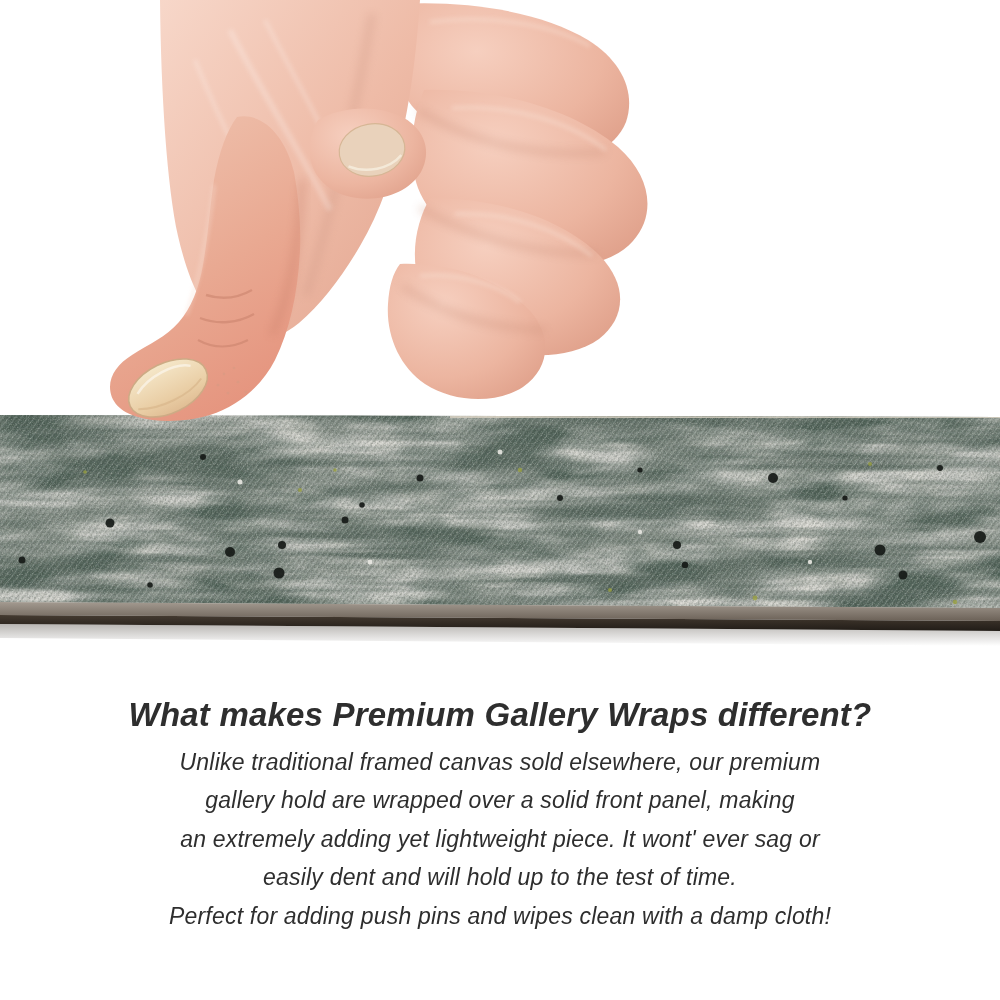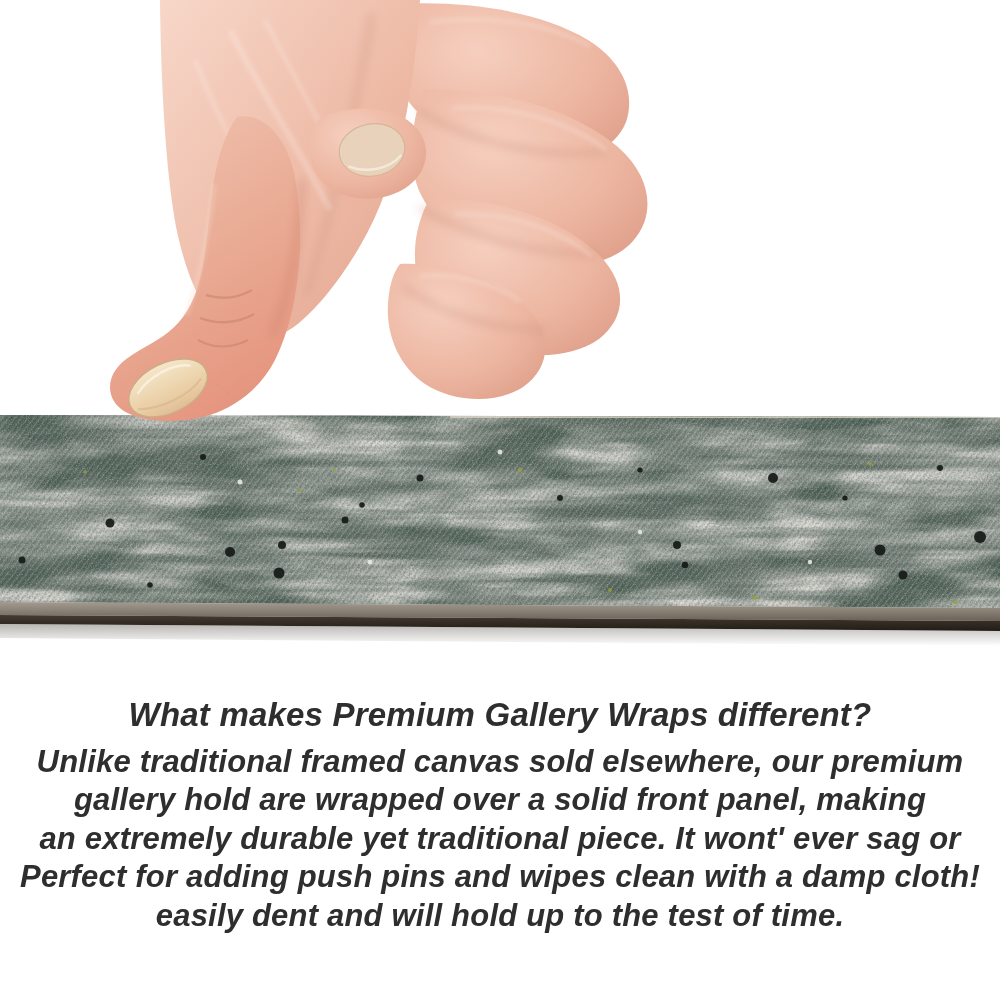--- a/index.html
+++ b/index.html
@@ -12,21 +12,21 @@
   .strip-svg{position:absolute;left:0;top:412px;z-index:2;}
   .copy{
     position:absolute;left:0;top:694px;width:1000px;z-index:4;
     text-align:center;font-style:italic;color:#2e2e2e;
   }
   .copy h1{
     margin:0 0 7px 0;font-size:33px;font-weight:600;
     letter-spacing:0.2px;line-height:42px;
   }
   .copy p{
-    margin:0;font-size:31px;font-weight:700;
+    margin:0;font-size:23px;font-weight:400;
     letter-spacing:0.2px;line-height:38.4px;
   }
 </style>
 </head>
 <body>
 
 <div class="stage">
 
   <div class="hero">
 
@@ -228,18 +228,18 @@
             <circle cx="234" cy="368" r="1.3"></circle>
         </g>
       </g>
     </svg>
   </div>
 
   <section class="copy">
     <h1>What makes Premium Gallery Wraps different?</h1>
     <p>Unlike traditional framed canvas sold elsewhere, our premium</p>
     <p>gallery hold are wrapped over a solid front panel, making</p>
-    <p>an extremely durable yet traditional piece. It wont' ever sag or</p>
+    <p>an extremely adding yet lightweight piece. It wont' ever sag or</p>
+    <p>easily dent and will hold up to the test of time.</p>
     <p>Perfect for adding push pins and wipes clean with a damp cloth!</p>
-    <p>easily dent and will hold up to the test of time.</p>
   </section>
 
 </div>
 
 </body></html>

